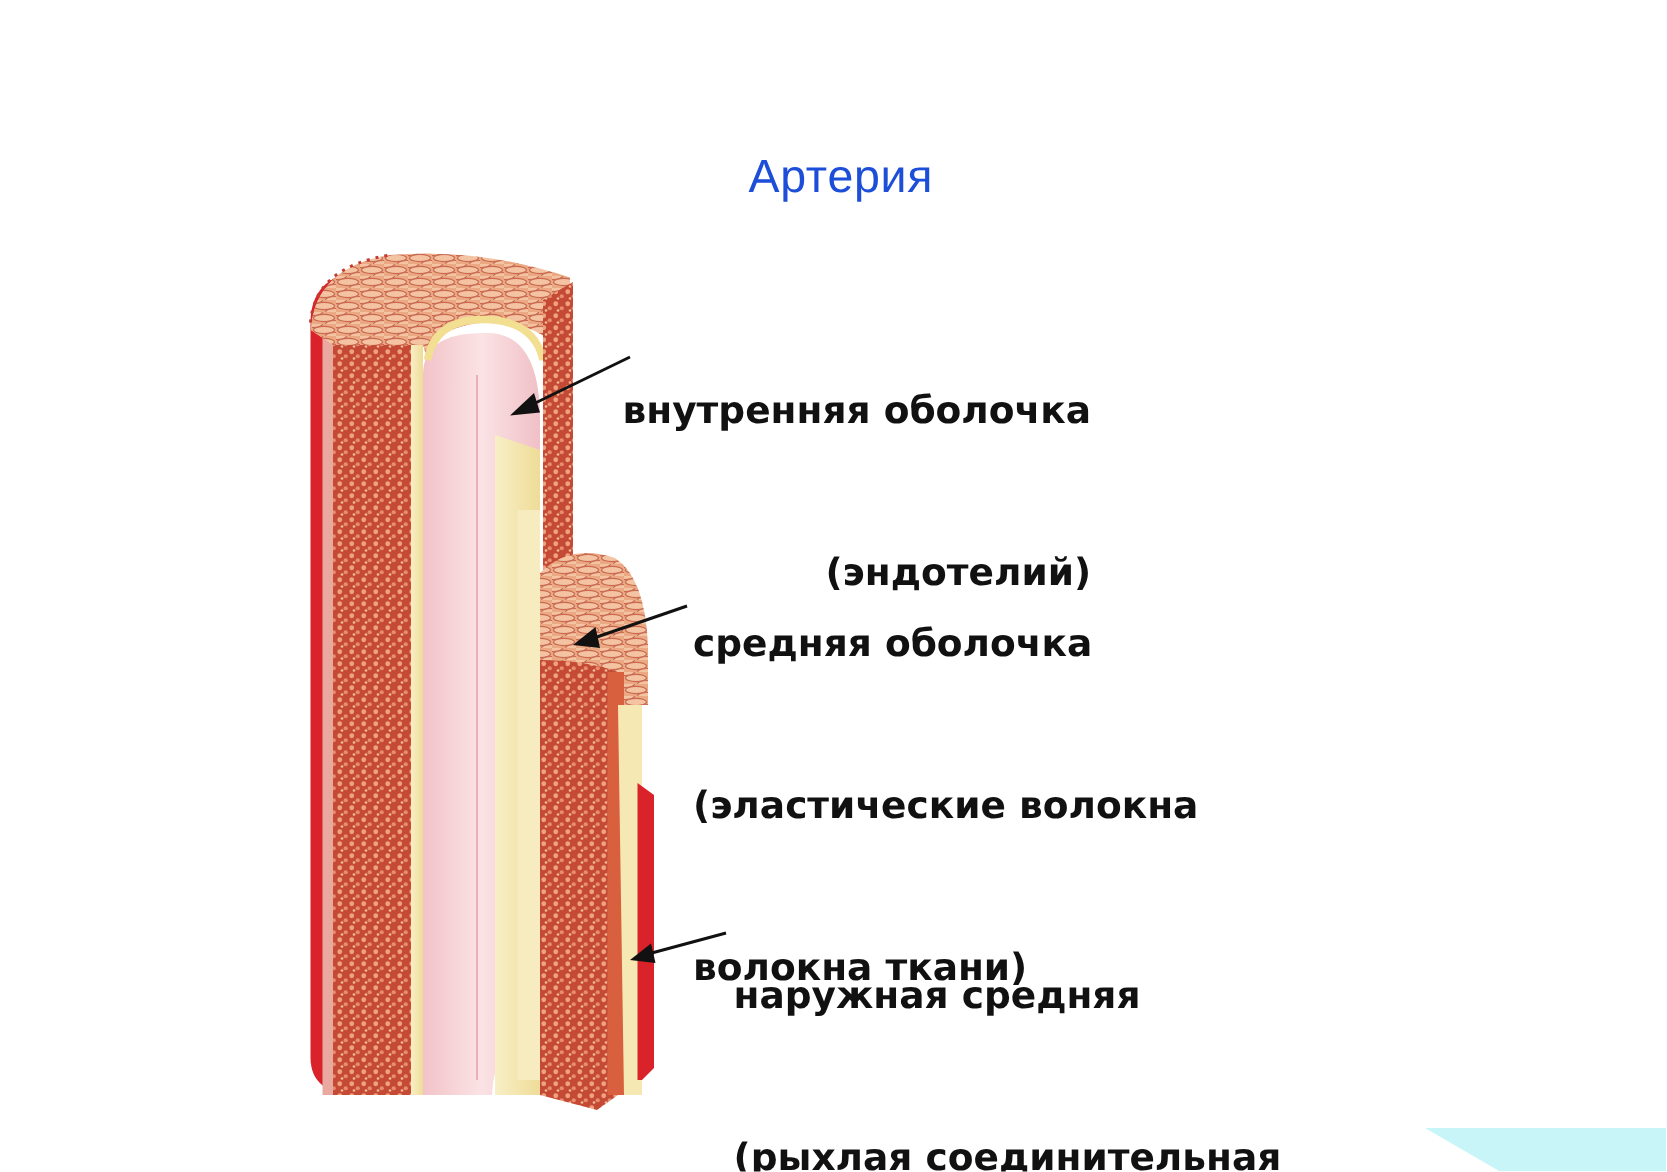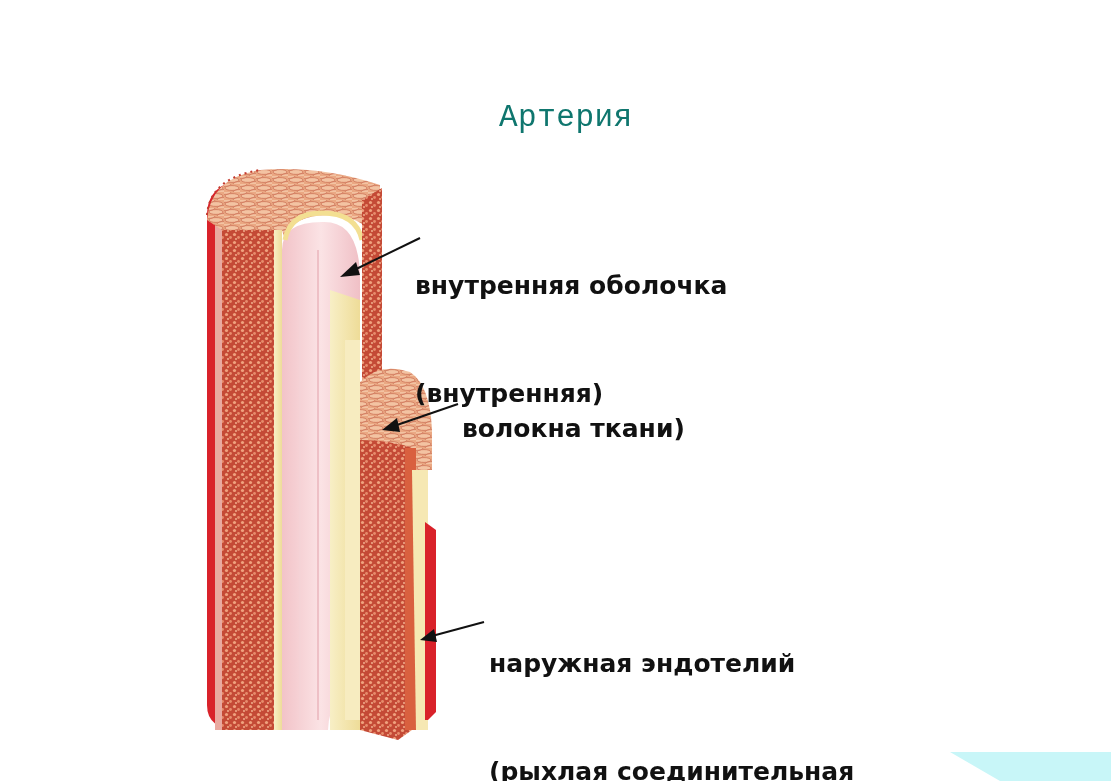--- a/index.html
+++ b/index.html
@@ -1,23 +1,23 @@
 <!DOCTYPE html>
 <html><head>
 <meta charset="utf-8">
 <style>
   html, body { margin: 0; padding: 0; background: #ffffff; }
   body { width: 1111px; height: 781px; position: relative; overflow: hidden;
          font-family: "DejaVu Sans", sans-serif; }
   .title { position: absolute; left: 499px; top: 100px; font-size: 31px;
-           color: #0f766e; font-family: Liberation Mono, monospace; letter-spacing: 0.5px; }
+           color: #1d4ed8; font-family: Liberation Sans, sans-serif; letter-spacing: 0.5px; }
   .label { position: absolute; font-weight: bold; font-size: 25px; line-height: 36px;
            color: #111; font-family: "DejaVu Sans", sans-serif; white-space: pre; }
   .label div { white-space: pre; }
-  #lbl-inner { left: 415px; top: 196px; text-align: left; }
+  #lbl-inner { left: 415px; top: 184px; text-align: right; }
   #lbl-middle { left: 462px; top: 339px; }
   #lbl-outer { left: 489px; top: 574px; }
   svg.art { position: absolute; left: 0; top: 0; }
   .corner { position: absolute; left: 950px; top: 752px; width: 161px; height: 29px; }
 </style>
 </head>
 <body>
 
 <div class="title">Артерия</div>
 
@@ -89,28 +89,30 @@
     <polygon points="382,430 397,418 400,432" fill="#111"></polygon>
   </g>
   <g>
     <line x1="484" y1="622" x2="432" y2="636" stroke="#111" stroke-width="2"></line>
     <polygon points="420,640 434,629 437,642" fill="#111"></polygon>
   </g>
 </svg>
 
 <div class="label" id="lbl-inner">
   <div>внутренняя оболочка</div>
-  <div>(внутренняя)</div>
+  <div>(эндотелий)</div>
 </div>
 
 <div class="label" id="lbl-middle">
+  <div>средняя оболочка</div>
+  <div>(эластические волокна</div>
   <div>волокна ткани)</div>
 </div>
 
 <div class="label" id="lbl-outer">
-  <div>наружная эндотелий</div>
+  <div>наружная средняя</div>
   <div>(рыхлая соединительная</div>
   
 </div>
 
 <svg class="corner" width="161" height="29">
   <polygon points="0,0 161,0 161,29 50,29" fill="#c8f6f8"></polygon>
 </svg>
 
 </body></html>

